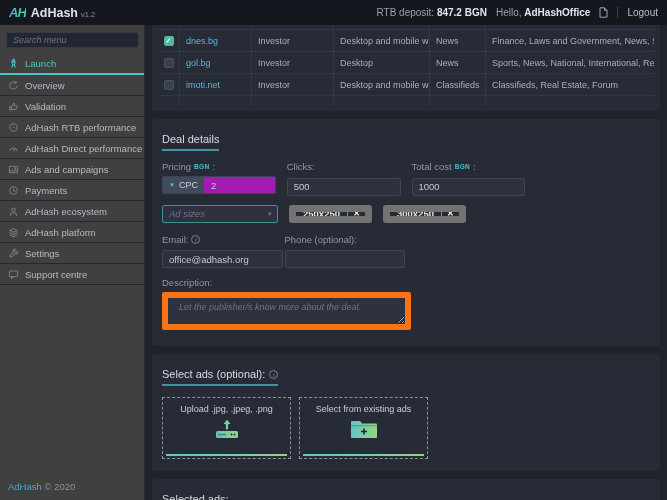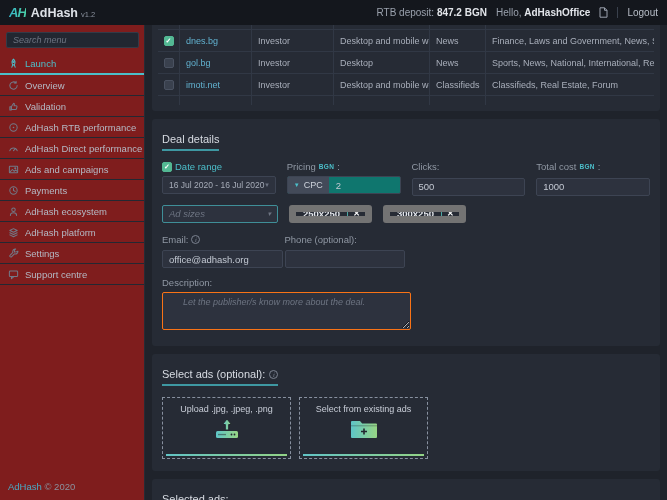--- a/index.html
+++ b/index.html
@@ -14,21 +14,21 @@
     background-clip:text; color:transparent; letter-spacing:-1px; }
   .logo-text { font-size:12.5px; font-weight:bold; color:#dde1e7; margin-left:5px; }
   .logo-version { font-size:7.5px; color:#8a919e; margin-left:3px; margin-top:3px; }
   .header-right { margin-left:auto; display:flex; align-items:center; gap:9px;
     font-size:10px; color:#9aa1ad; }
   .header-strong { color:#e2e5ea; font-weight:bold; }
   .header-sep { width:1px; height:11px; background:#3a414d; }
   .header-link { color:#b8bec8; cursor:pointer; }
 
   
-  .sidebar { position:absolute; top:25px; left:0; width:145px; bottom:0; background:#7f1d1d;
+  .sidebar { position:absolute; top:25px; left:0; width:145px; bottom:0; background:#404040;
     border-right:1px solid #262b35; }
   .search-input { display:block; width:133px; margin:7px 6px 6px; height:16px; background:#222731;
     border:1px solid #343a47; border-radius:2px; color:#c3c9d3; font-size:9px; padding:0 6px;
     font-family:inherit; }
   .search-input::placeholder { color:#6d7482; font-style:italic; }
   .menu-item { height:21px; display:flex; align-items:center; gap:6px; padding:0 8px;
     font-size:9.5px; color:#b4bac5; border-bottom:1px solid #232832; cursor:pointer;
     white-space:nowrap; }
   .menu-item svg { flex:0 0 auto; stroke:#727a88; fill:none; stroke-width:1.1;
     stroke-linecap:round; stroke-linejoin:round; }
@@ -69,39 +69,39 @@
   .field-label.teal { color:#4cbfca; }
   .currency { font-size:6.5px; color:#4cbfca; font-weight:bold; letter-spacing:.3px; }
   .text-input { width:100%; height:18px; background:#2d323e; border:1px solid #3d4453;
     border-radius:2px; color:#c3c9d3; font-size:9.5px; padding:0 6px; font-family:inherit; }
   .text-input::placeholder, .textarea::placeholder { color:#6d7482; font-style:italic; }
   .select { height:18px; background:#2d323e; border:1px solid #3d4453; border-radius:2px;
     color:#a6acb8; font-size:8.5px; display:flex; align-items:center; padding:0 6px;
     justify-content:space-between; cursor:pointer; }
   .select .arrow { color:#6d7482; font-size:7px; }
   .select.teal-border { border-color:#3f8f98; color:#6d7482; font-style:italic; font-size:9.5px; }
-  .input-group { display:flex; align-items:center; height:18px; background:#0f766e;
+  .input-group { display:flex; align-items:center; height:18px; background:#a21caf;
     border:1px solid #3d4453; border-radius:2px; overflow:hidden; }
   .chip { display:flex; align-items:center; gap:4px; background:#434a59; height:100%;
     padding:0 6px; font-size:9px; color:#ced3dc; cursor:pointer; }
   .chip .arrow { color:#4cbfca; font-size:6px; }
   .group-value { padding:0 7px; font-size:9.5px; color:#c3c9d3; }
   .sizes-row { display:flex; align-items:center; gap:11px; margin-top:9px; }
   .sizes-row .select { width:116px; flex:0 0 auto; }
   .size-tag { display:flex; align-items:center; height:18px; border:7px solid #737373;
     border-radius:3px; overflow:hidden; }
   .tag-label { padding:0 7px; font-size:9.5px; color:#e6e9ee; font-weight:bold;
     border-right:1px solid #4aa9a4; height:100%; display:flex; align-items:center; }
   .tag-close { width:17px; text-align:center; color:#fff; font-size:8px; font-weight:bold;
     cursor:pointer; }
   .contact-grid { display:grid; grid-template-columns:repeat(4,1fr); column-gap:2px;
     margin-top:11px; }
   .desc-block { margin-top:9px; }
-  .textarea { width:calc(50% + 5px); height:38px; background:#2d323e; border:1px solid #f97316;
-    border-radius:2px; color:#c3c9d3; font-size:9px; padding:4px 20px; font-family:inherit;
+  .textarea { width:calc(50% + 5px); height:38px; background:#2d323e; border:6px solid #f97316;
+    border-radius:2px; color:#c3c9d3; font-size:9px; padding:4px 11px; font-family:inherit;
     resize:vertical; }
   .info-icon { width:9px; height:9px; border-radius:50%; border:1px solid #7b8290;
     color:#7b8290; font-size:6px; display:inline-flex; align-items:center;
     justify-content:center; font-style:italic; font-family:"DejaVu Serif", serif; flex:0 0 auto; }
 
   
   .select-ads { padding:10px 10px 12px; }
   .boxes-row { display:flex; gap:8px; margin-top:11px; }
   .ad-box { width:129px; height:62px; border:1px dashed #8891a0; position:relative;
     display:flex; flex-direction:column; align-items:center; padding-top:6px; cursor:pointer; }
@@ -292,30 +292,20 @@
         <div class="t-cell"></div>
         <div class="t-cell"></div>
     </div>
   </div>
 
   <div class="panel deal">
     <span class="panel-title">Deal details</span>
 
     <div class="form-grid">
       <div>
-        <div class="field-label teal">
-          <span class="checkbox checked">✓</span>
-          <span>Date range</span>
-        </div>
-        <div class="select">
-          <span>16 Jul 2020 - 16 Jul 2020</span>
-          <span class="arrow">▾</span>
-        </div>
-      </div>
-      <div>
         <div class="field-label">
           <span>Pricing</span>
           <span class="currency">BGN</span>
           <span>:</span>
         </div>
         <div class="input-group">
           <span class="chip">
             <span class="arrow">▼</span>
             <span>CPC</span>
           </span>

